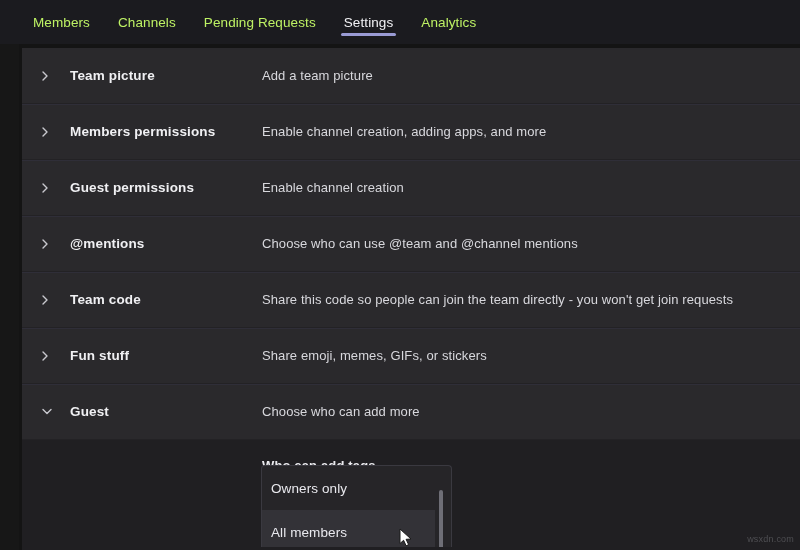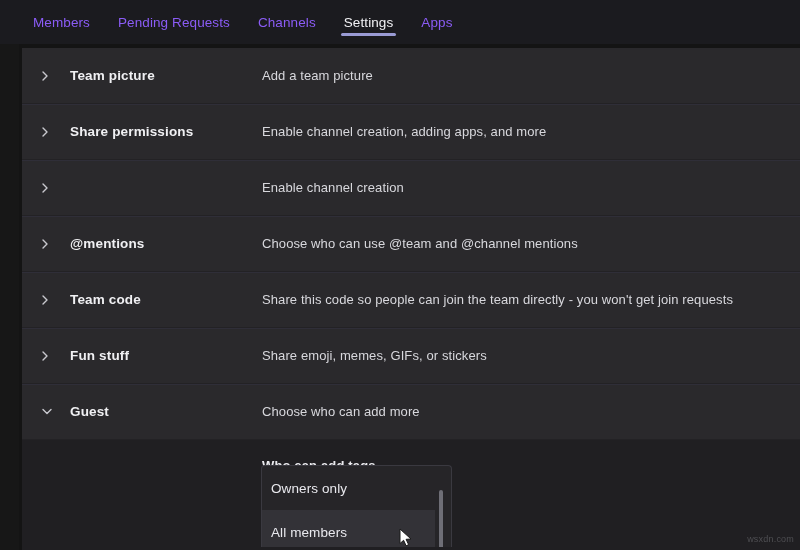--- a/index.html
+++ b/index.html
@@ -31,21 +31,21 @@
   }
 
   .tab {
     position: relative;
     height: 44px;
     display: flex;
     align-items: center;
     padding: 0 14px;
     font-size: 13.5px;
     letter-spacing: .1px;
-    color: #8b5cf6;
+    color: #bef264;
     white-space: nowrap;
     cursor: pointer;
   }
   .tab.active { color: #f2f2f5; justify-content: flex-end; }
   .tab.active::after {
     content: "";
     position: absolute;
     left: 11px; right: 11px;
     bottom: 8px;
     height: 3px;
@@ -198,30 +198,30 @@
 </head>
 <body>
 
 <div class="left-gutter"></div>
 
 <div class="tabbar">
   <div class="tab">
       <span>Members</span>
     </div>
   <div class="tab">
+      <span>Channels</span>
+    </div>
+  <div class="tab">
       <span>Pending Requests</span>
-    </div>
-  <div class="tab">
-      <span>Channels</span>
     </div>
   <div class="tab active">
       <span>Settings</span>
     </div>
   <div class="tab">
-      <span>Apps</span>
+      <span>Analytics</span>
     </div>
 </div>
 
 <div class="list">
 
   <div class="row">
     <span class="chev">
       <svg width="7" height="10" viewBox="0 0 7 10">
           <path d="M1 1 L5 5 L1 9" fill="none" stroke="#c9c9cf" stroke-width="1.4" stroke-linecap="round" stroke-linejoin="round"></path>
         </svg>
@@ -229,30 +229,31 @@
     <span class="row-title">Team picture</span>
     <span class="row-desc">Add a team picture</span>
   </div>
 
   <div class="row">
     <span class="chev">
       <svg width="7" height="10" viewBox="0 0 7 10">
           <path d="M1 1 L5 5 L1 9" fill="none" stroke="#c9c9cf" stroke-width="1.4" stroke-linecap="round" stroke-linejoin="round"></path>
         </svg>
     </span>
-    <span class="row-title">Share permissions</span>
+    <span class="row-title">Members permissions</span>
     <span class="row-desc">Enable channel creation, adding apps, and more</span>
   </div>
 
   <div class="row">
     <span class="chev">
       <svg width="7" height="10" viewBox="0 0 7 10">
           <path d="M1 1 L5 5 L1 9" fill="none" stroke="#c9c9cf" stroke-width="1.4" stroke-linecap="round" stroke-linejoin="round"></path>
         </svg>
     </span>
+    <span class="row-title">Guest permissions</span>
     <span class="row-desc">Enable channel creation</span>
   </div>
 
   <div class="row">
     <span class="chev">
       <svg width="7" height="10" viewBox="0 0 7 10">
           <path d="M1 1 L5 5 L1 9" fill="none" stroke="#c9c9cf" stroke-width="1.4" stroke-linecap="round" stroke-linejoin="round"></path>
         </svg>
     </span>
     <span class="row-title">@mentions</span>

